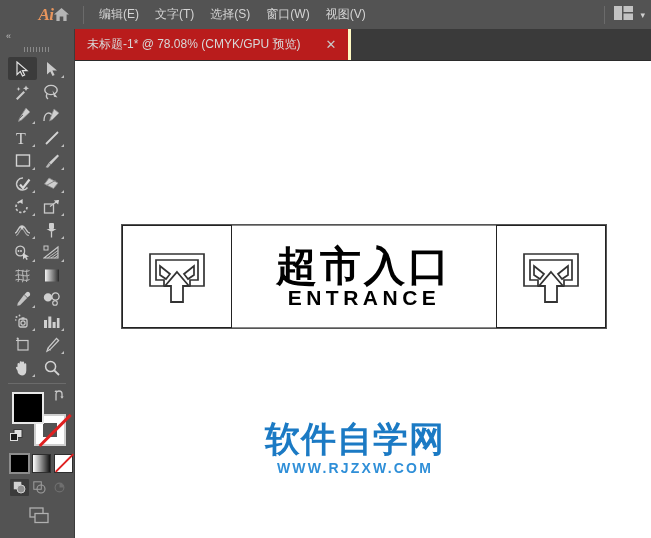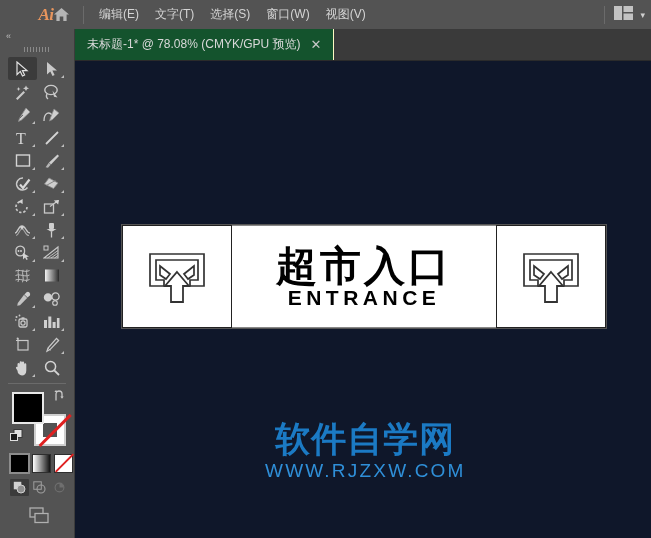--- a/index.html
+++ b/index.html
@@ -39,23 +39,23 @@
   }
   #ws-chevron { color: #cfcfcf; font-size: 9px; cursor: pointer; }
 
   
   #tabbar {
     position: absolute; left: 75px; top: 29px; width: 576px; height: 32px;
     background: #3a3a3a; border-bottom: 1px solid #2b2b2b;
     display: flex; align-items: stretch;
   }
   #doc-tab {
-    display: flex; align-items: center; gap: 8px;
-    padding: 0 10px 0 12px; background: #14532d;
-    border-right: 1px solid #fef9c3; cursor: pointer;
+    display: flex; align-items: center; gap: 23px;
+    padding: 0 10px 0 12px; background: #b91c1c;
+    border-right: 3px solid #fef9c3; cursor: pointer;
   }
   #doc-tab-title { color: #d8d8d8; font-size: 12px; white-space: nowrap; }
   #doc-tab-close {
     color: #c8c8c8; font-size: 13px; line-height: 1; cursor: pointer;
     padding: 1px 2px;
   }
 
   
   #toolbar {
     position: absolute; left: 0; top: 29px; width: 75px; height: 509px;
@@ -139,21 +139,21 @@
   }
   .dm-btn.sel { background: #3b3b3b; }
 
   #screenmode {
     display: flex; justify-content: center; padding-top: 10px; cursor: pointer;
   }
 
   
   #canvas {
     position: absolute; left: 75px; top: 61px; width: 576px; height: 477px;
-    background: #0f172a; overflow: hidden;
+    background: #ffffff; overflow: hidden;
   }
 
   
   #sign {
     position: absolute; left: 46px; top: 163px;
     width: 486px; height: 105px;
     display: flex; background: #ffffff;
     border: 1px solid #555;
   }
   .sign-icon-panel {
@@ -180,21 +180,21 @@
   #watermark {
     position: absolute; left: 190px; top: 363px;
     text-align: center; user-select: none;
   }
   #wm-cn {
     font-size: 35px; font-weight: bold; color: #1b7ac4;
     letter-spacing: 1px; line-height: 1.05;
     font-family: Liberation Mono, monospace;
   }
   #wm-url {
-    font-size: 19px; font-weight: normal; color: #2f8fd8;
+    font-size: 14px; font-weight: bold; color: #2f8fd8;
     letter-spacing: 2.2px; margin-top: -1px;
   }
 </style>
 </head>
 <body>
 
 <div id="app">
 
   <div id="menubar">
     <div id="ai-logo">Ai</div>

